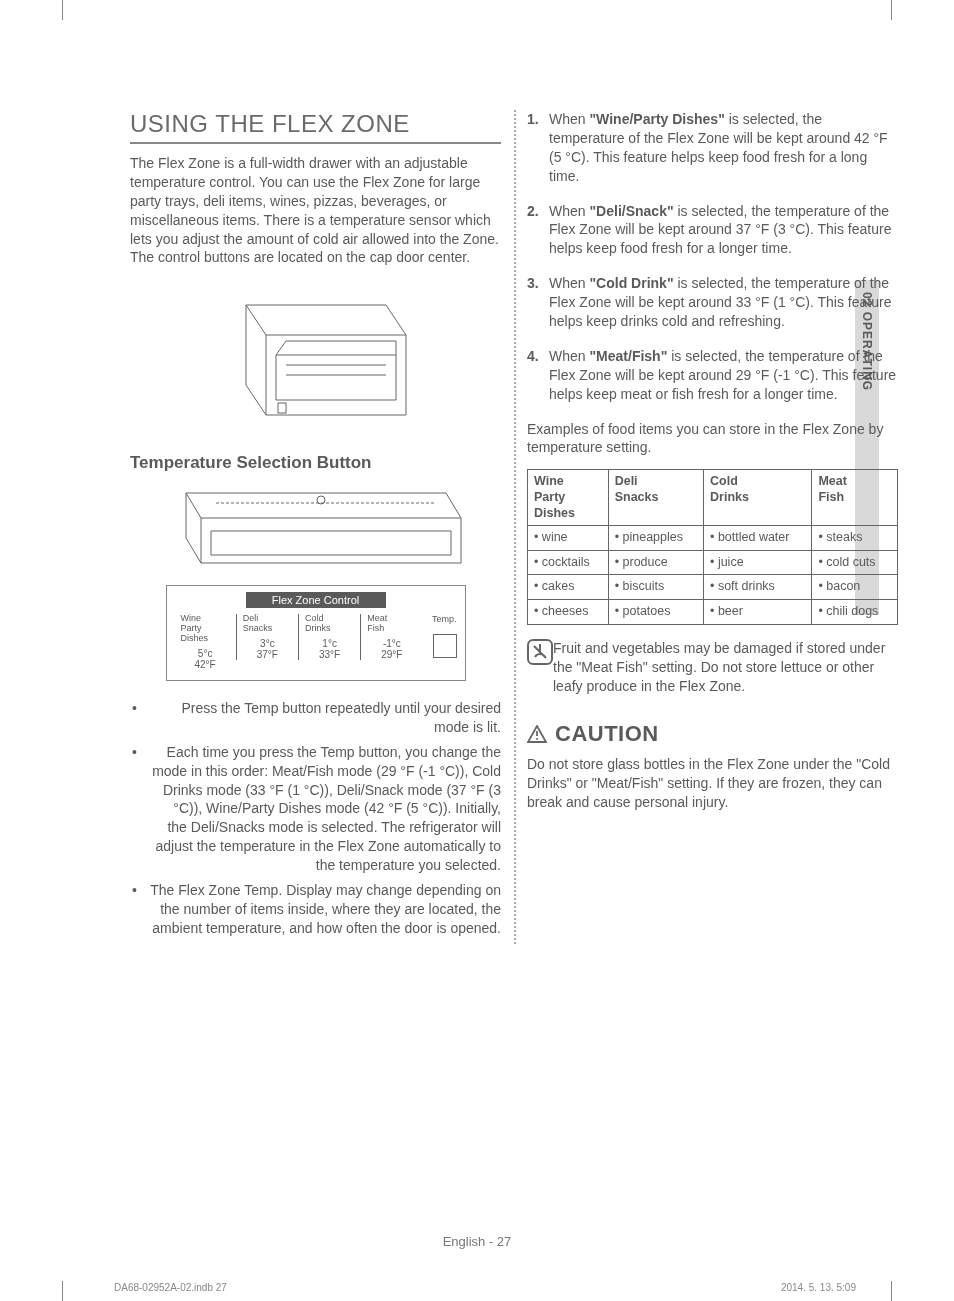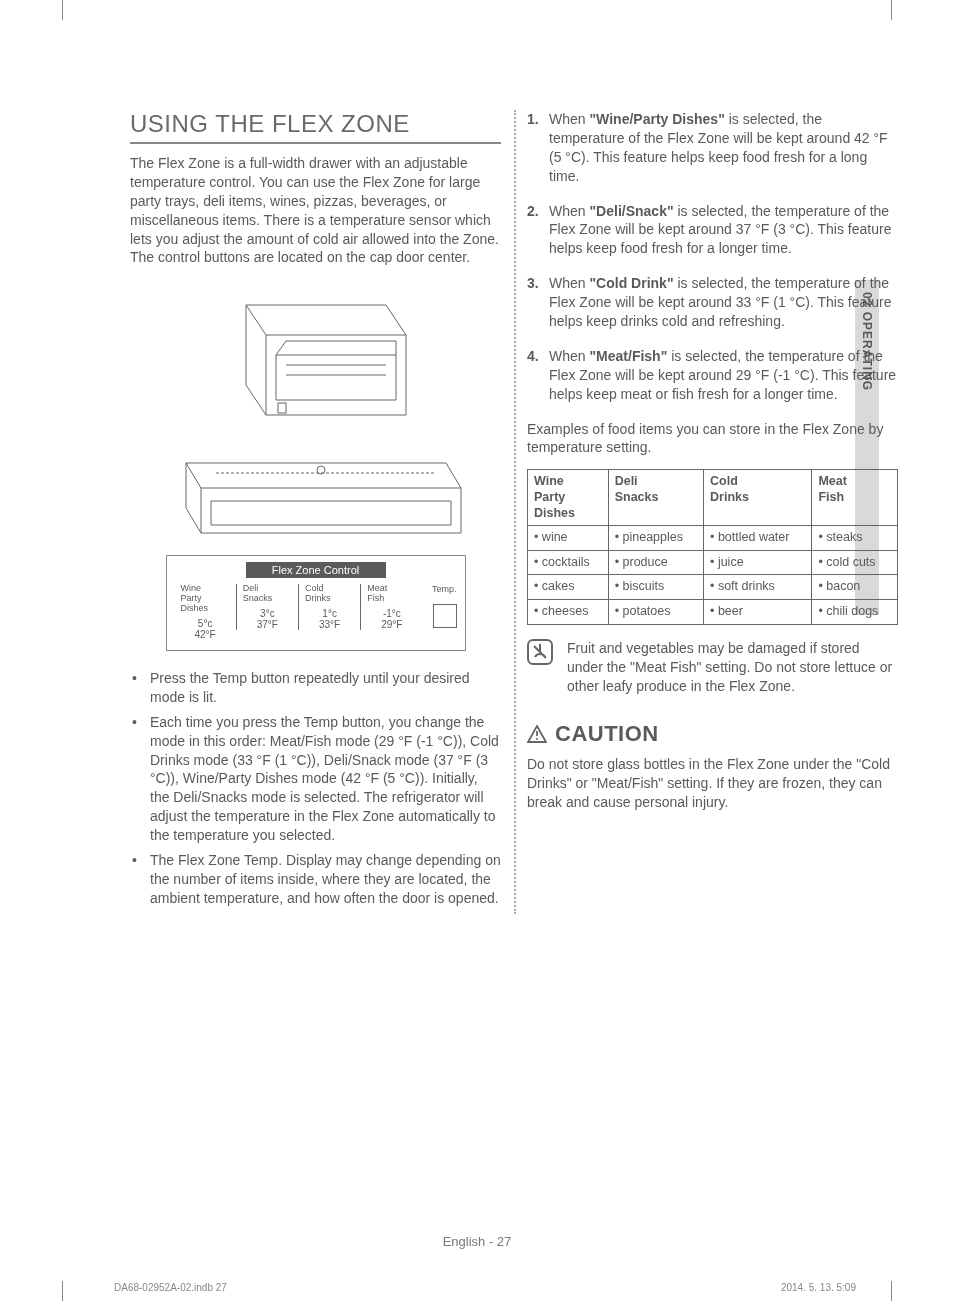--- a/index.html
+++ b/index.html
@@ -23,31 +23,31 @@
     .illus2 { width: 300px; margin: 10px auto 8px; }
     .control-box { border: 1px solid #888; margin: 0 auto 18px; width: 300px; padding: 6px 8px 10px; position: relative; }
     .control-title { background: #5a5a5a; color: #fff; font-size: 11px; text-align: center; padding: 2px 8px; width: 140px; margin: 0 auto 6px; }
     .control-row { display: flex; justify-content: space-between; align-items: flex-start; }
     .ctrl-item { text-align: center; border-left: 1px solid #666; padding: 0 4px; flex: 1; }
     .ctrl-item:first-child { border-left: none; }
     .ctrl-label { font-size: 9px; line-height: 1.1; text-align: left; padding-left: 2px; }
     .ctrl-temp { font-size: 10px; margin-top: 4px; }
     .temp-box { border: 1px solid #666; width: 24px; height: 24px; margin-top: 10px; }
     .temp-lbl { font-size: 9px; text-align: right; margin-bottom: 2px; }
-    ul.bullets { list-style: none; padding-left: 20px; }
+    ul.bullets { list-style: none; padding-left: 20px; text-align: right; }
     ul.bullets li { font-size: 14px; line-height: 1.35; margin-bottom: 6px; position: relative; }
     ul.bullets li:before { content: "•"; position: absolute; left: -18px; font-size: 14px; }
     ol.modes { list-style: none; padding-left: 0; }
     ol.modes li { font-size: 14px; line-height: 1.35; margin-bottom: 16px; padding-left: 22px; position: relative; }
     ol.modes li .num { position: absolute; left: 0; font-weight: bold; }
     table.food { border-collapse: collapse; width: 100%; margin: 8px 0 14px; }
     table.food th, table.food td { border: 1px solid #666; padding: 4px 6px; font-size: 12.5px; text-align: left; vertical-align: top; line-height: 1.25; }
     table.food th { font-weight: bold; }
     table.food td:before { content: "• "; }
-    .note { display: flex; gap: 14px; margin-top: 2px; }
+    .note { display: flex; gap: 0; margin-top: 2px; }
     .note-icon { width: 26px; height: 26px; flex-shrink: 0; }
     .note-text { font-size: 14px; line-height: 1.35; }
     .caution-head { display: flex; align-items: center; gap: 8px; margin-top: 26px; margin-bottom: 8px; }
     .caution-head .tri { width: 20px; height: 18px; }
     .caution-head span { font-size: 22px; font-weight: bold; color: #5a5a5a; letter-spacing: 0.5px; }
     .footer { position: absolute; bottom: 52px; left: 0; width: 100%; text-align: center; font-size: 13px; color: #777; }
     .indb { position: absolute; bottom: 8px; left: 114px; font-size: 10px; color: #888; }
     .datetime { position: absolute; bottom: 8px; right: 98px; font-size: 10px; color: #888; }
   </style>
 </head>
@@ -77,20 +77,21 @@
             <path d="M30,20 L50,50 L190,50"></path>
             <path d="M50,50 L50,130"></path>
             <path d="M60,70 L180,70 L180,115 L60,115 Z"></path>
             <path d="M60,70 L70,56 L180,56 M180,70 L180,56"></path>
             <path d="M70,80 L170,80 M70,90 L170,90"></path>
             <rect x="62" y="118" width="8" height="10"></rect>
           </g>
         </svg>
       </div>
 
+      <h2>Temperature Selection Button</h2>
 
       <div class="illus2">
         <svg viewBox="0 0 300 90" style="width:100%;height:90px">
           <g stroke="#666" stroke-width="1" fill="none">
             <path d="M20,10 L280,10 L295,35 L295,80 L35,80 L20,55 Z"></path>
             <path d="M20,10 L35,35 L295,35 M35,35 L35,80"></path>
             <path d="M45,48 L285,48 L285,72 L45,72 Z"></path>
             <path d="M50,20 L270,20" stroke-dasharray="3,2"></path>
             <circle cx="155" cy="17" r="4"></circle>
           </g>

